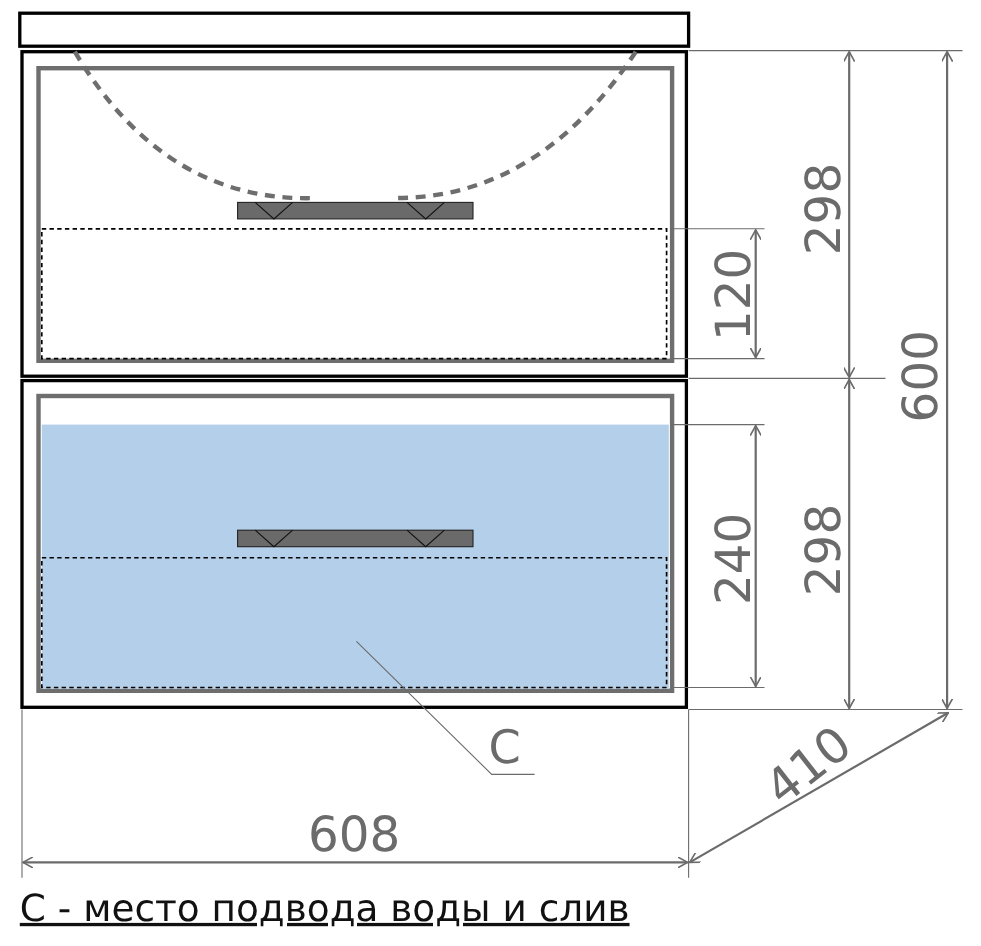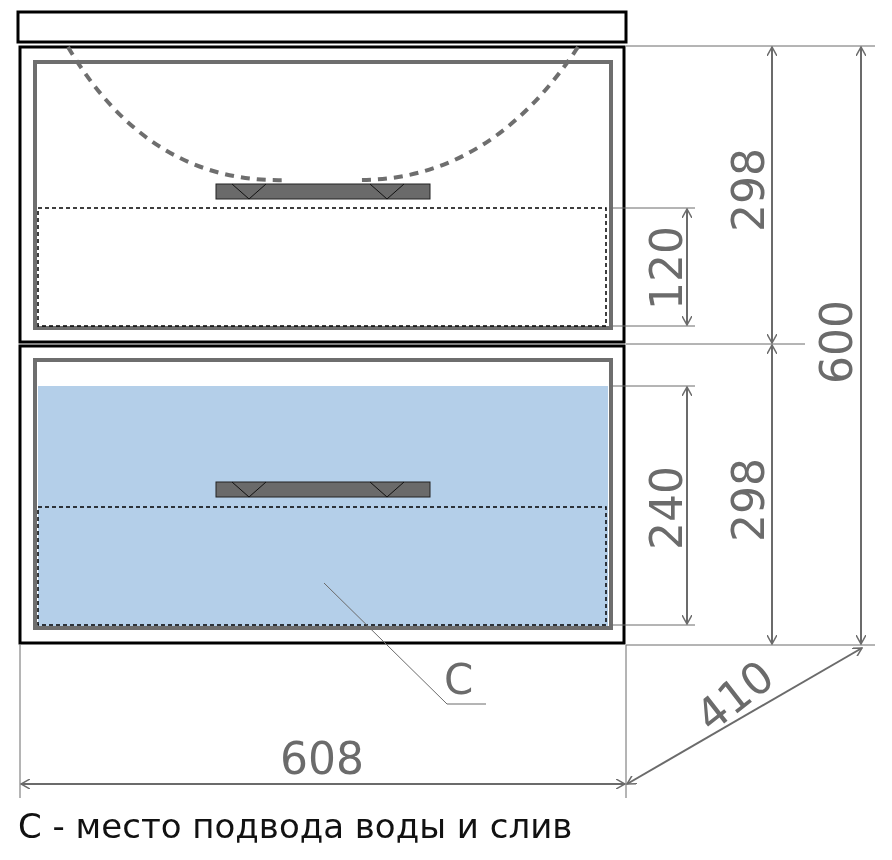--- a/index.html
+++ b/index.html
@@ -2,21 +2,21 @@
 <html><head>
   <meta charset="utf-8">
   <style>
     html, body { margin: 0; padding: 0; background: #ffffff; }
     body { width: 892px; height: 860px; position: relative; overflow: hidden; font-family: "DejaVu Sans", sans-serif; }
     svg { position: absolute; left: 0; top: 0; }
     .dim-text { font-family: "DejaVu Sans", sans-serif; fill: #6b6b6b; }
     .caption {
       position: absolute; left: 18px; top: 806px;
       font-family: "DejaVu Sans", sans-serif; font-size: 34px; color: #111;
-      letter-spacing: 0px; white-space: nowrap;
+      letter-spacing: 0px; white-space: nowrap; text-decoration: underline;
     }
   </style>
 </head>
 <body>
 
 <svg width="892" height="860" viewBox="0 0 892 860" xmlns="http://www.w3.org/2000/svg">
   <defs>
     <marker id="arr" viewBox="0 0 10 10" refX="9" refY="5" markerWidth="10" markerHeight="10" orient="auto-start-reverse" markerUnits="userSpaceOnUse">
       <path d="M0,0 L9,5 L0,10" fill="none" stroke="#6b6b6b" stroke-width="1.5"></path>
     </marker>

